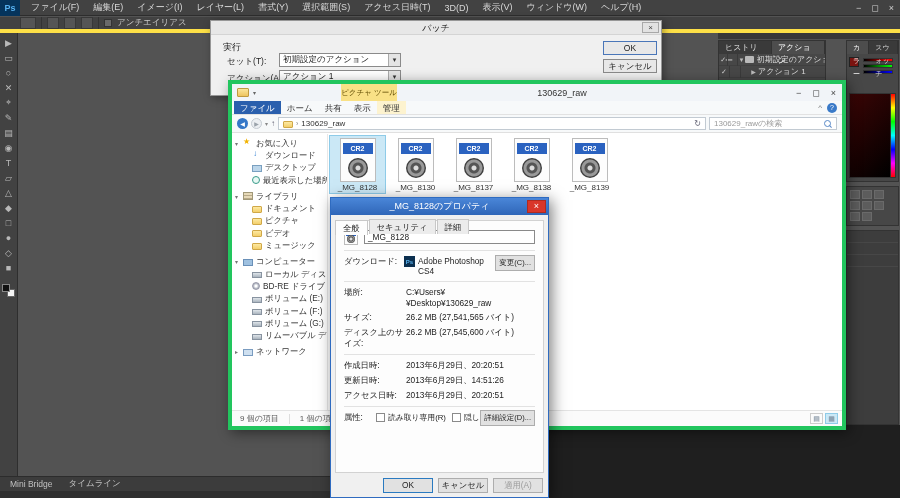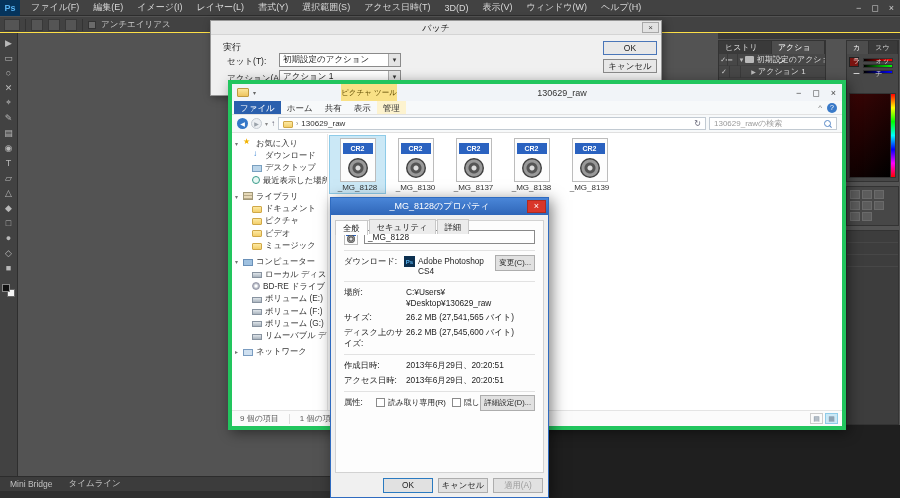--- a/index.html
+++ b/index.html
@@ -10,22 +10,22 @@
   
   .menubar { position:absolute; top:0; left:0; right:0; height:16px; background:#424242;
              border-bottom:1px solid #2d2d2d; display:flex; align-items:center; color:#d8d8d8; font-size:9px; }
   .ps-logo { width:20px; height:16px; background:#05345c; color:#58b2f2; font-weight:bold; font-size:9px;
              display:flex; align-items:center; justify-content:center; margin-right:4px; }
   .menu-item { padding:0 7px; white-space:nowrap; }
   .winctl { position:absolute; right:6px; top:0; height:16px; display:flex; gap:10px; align-items:center;
             color:#d0d0d0; font-size:9px; }
 
   .optionsbar { position:absolute; top:17px; left:0; right:0; height:16px; background:#424242;
-                border-bottom:1px solid #fde047; display:flex; align-items:center; gap:5px;
-                padding-left:4px; font-size:8.5px; color:#cccccc; }
+                border-bottom:4px solid #fde047; display:flex; align-items:center; gap:5px;
+                padding-left:20px; font-size:8.5px; color:#cccccc; }
   .opt-icon { width:16px; height:12px; background:#555; border:1px solid #383838; }
   .opt-icon.sm { width:12px; }
   .opt-sep { width:1px; height:12px; background:#333; }
   .opt-check { width:8px; height:8px; background:#6a6a6a; border:1px solid #333; }
 
   .toolbar { position:absolute; top:33px; left:0; width:18px; bottom:22px; background:#424242;
              border-right:1px solid #2e2e2e; display:flex; flex-direction:column; align-items:center;
              padding-top:3px; gap:2px; color:#b9b9b9; font-size:9px; }
   .tool { width:14px; height:13px; display:flex; align-items:center; justify-content:center; }
   .chips { position:relative; width:13px; height:13px; margin-top:8px; }
@@ -573,20 +573,24 @@
       <div class="prow">
           <span class="plabel">ディスク上のサイズ:</span>
           <span class="pvalue">26.2 MB (27,545,600 バイト)</span>
         </div>
       <div class="psep"></div>
       <div class="prow">
           <span class="plabel">作成日時:</span>
           <span class="pvalue">2013年6月29日、20:20:51</span>
         </div>
       <div class="prow">
+          <span class="plabel">更新日時:</span>
+          <span class="pvalue">2013年6月29日、14:51:26</span>
+        </div>
+      <div class="prow">
           <span class="plabel">アクセス日時:</span>
           <span class="pvalue">2013年6月29日、20:20:51</span>
         </div>
       <div class="psep"></div>
       <div class="attrs">
         <span class="alabel">属性:</span>
         <span class="cb"></span>
         <span class="cbl">読み取り専用(R)</span>
         <span class="cb"></span>
         <span class="cbl">隠しファイル(H)</span>

